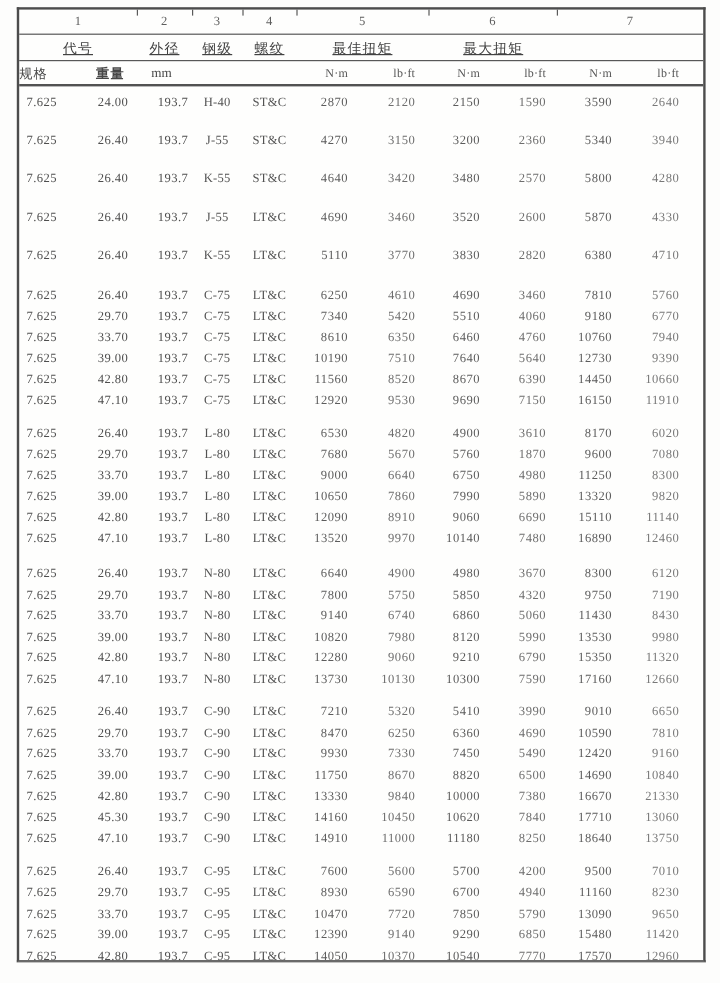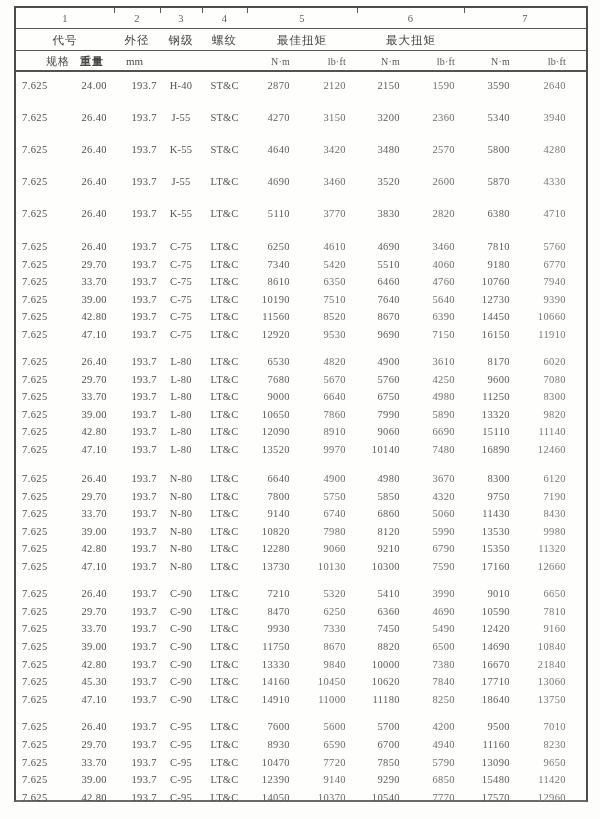--- a/index.html
+++ b/index.html
@@ -21,42 +21,42 @@
   
   .tick{position:absolute;top:0;width:1px;height:5px;background:#5a5a5a;}
 
   
   .hdr-row{position:absolute;left:0;width:570px;display:flex;box-sizing:border-box;}
   .nums{top:0;height:21px;border-bottom:1px solid #585858;}
   .ghead{top:22px;height:21px;border-bottom:1px solid #585858;}
   .subs{top:44px;height:20px;border-bottom:2px solid #525252;}
   .hdr-row span{display:flex;align-items:center;justify-content:center;box-sizing:border-box;}
   .nums span{font-size:10.5px;color:#5e5e5e;letter-spacing:.3px;}
-  .ghead span{font-size:11.5px;color:#424242;letter-spacing:1px;}
+  .ghead span{font-size:11.5px;color:#424242;letter-spacing:1px;text-decoration:underline;}
   .g1{width:98px;}.g2{width:46px;}.g3{width:42px;}.g4{width:45px;}
   .g5{width:110px;}.g6{width:107px;}.g7{width:122px;}
   .ghead .g7{padding-right:14px;}
 
   
   .row,.subs{font-size:10.5px;}
   .row span,.subs span{display:block;box-sizing:border-box;white-space:nowrap;}
   .c1{width:54px;text-align:left;padding-left:6px;}
   .c2{width:44px;text-align:right;padding-right:7px;}
   .c3{width:46px;text-align:right;padding-right:3px;}
   .c4{width:42px;text-align:center;}
   .c5{width:45px;text-align:center;}
   .c6{width:45px;text-align:right;padding-right:2px;}
   .c7{width:56px;text-align:right;padding-right:2px;}
   .c8{width:54px;text-align:right;padding-right:2px;}
   .c9{width:55px;text-align:right;padding-right:2px;}
   .c10{width:55px;text-align:right;padding-right:2px;}
   .c11{width:74px;text-align:right;padding-right:20px;}
 
   .subs{align-items:center;font-size:11px;color:#474747;}
-  .subs .c1{text-align:right;padding-left:0;letter-spacing:1px;}
+  .subs .c1{text-align:left;padding-left:0;letter-spacing:1px;}
   .subs .c2{text-align:center;padding-right:0;letter-spacing:1px;font-weight:bold;}
   .subs .c3{text-align:left;padding-left:12px;padding-right:0;}
   .subs .unit{font-size:10px;color:#565656;letter-spacing:.2px;}
 
   .row{
     position:absolute;left:0;width:570px;height:14px;
     display:flex;align-items:flex-end;letter-spacing:.4px;
   }
   .row .c1,.row .c2,.row .c3{color:#4e4e4e;}
   .row .c4,.row .c5{color:#525252;letter-spacing:.2px;}
@@ -269,21 +269,21 @@
         </div>
         <div class="row" style="top: 362.6px;">
           <span class="c1">7.625</span>
           <span class="c2">29.70</span>
           <span class="c3">193.7</span>
           <span class="c4">L-80</span>
           <span class="c5">LT&amp;C</span>
           <span class="c6">7680</span>
           <span class="c7">5670</span>
           <span class="c8">5760</span>
-          <span class="c9">4250</span>
+          <span class="c9">1870</span>
           <span class="c10">9600</span>
           <span class="c11">7080</span>
         </div>
         <div class="row" style="top: 380.2px;">
           <span class="c1">7.625</span>
           <span class="c2">33.70</span>
           <span class="c3">193.7</span>
           <span class="c4">L-80</span>
           <span class="c5">LT&amp;C</span>
           <span class="c6">9000</span>
@@ -466,21 +466,21 @@
           <span class="c1">7.625</span>
           <span class="c2">42.80</span>
           <span class="c3">193.7</span>
           <span class="c4">C-90</span>
           <span class="c5">LT&amp;C</span>
           <span class="c6">13330</span>
           <span class="c7">9840</span>
           <span class="c8">10000</span>
           <span class="c9">7380</span>
           <span class="c10">16670</span>
-          <span class="c11">21840</span>
+          <span class="c11">21330</span>
         </div>
         <div class="row" style="top: 665.35px;">
           <span class="c1">7.625</span>
           <span class="c2">45.30</span>
           <span class="c3">193.7</span>
           <span class="c4">C-90</span>
           <span class="c5">LT&amp;C</span>
           <span class="c6">14160</span>
           <span class="c7">10450</span>
           <span class="c8">10620</span>

